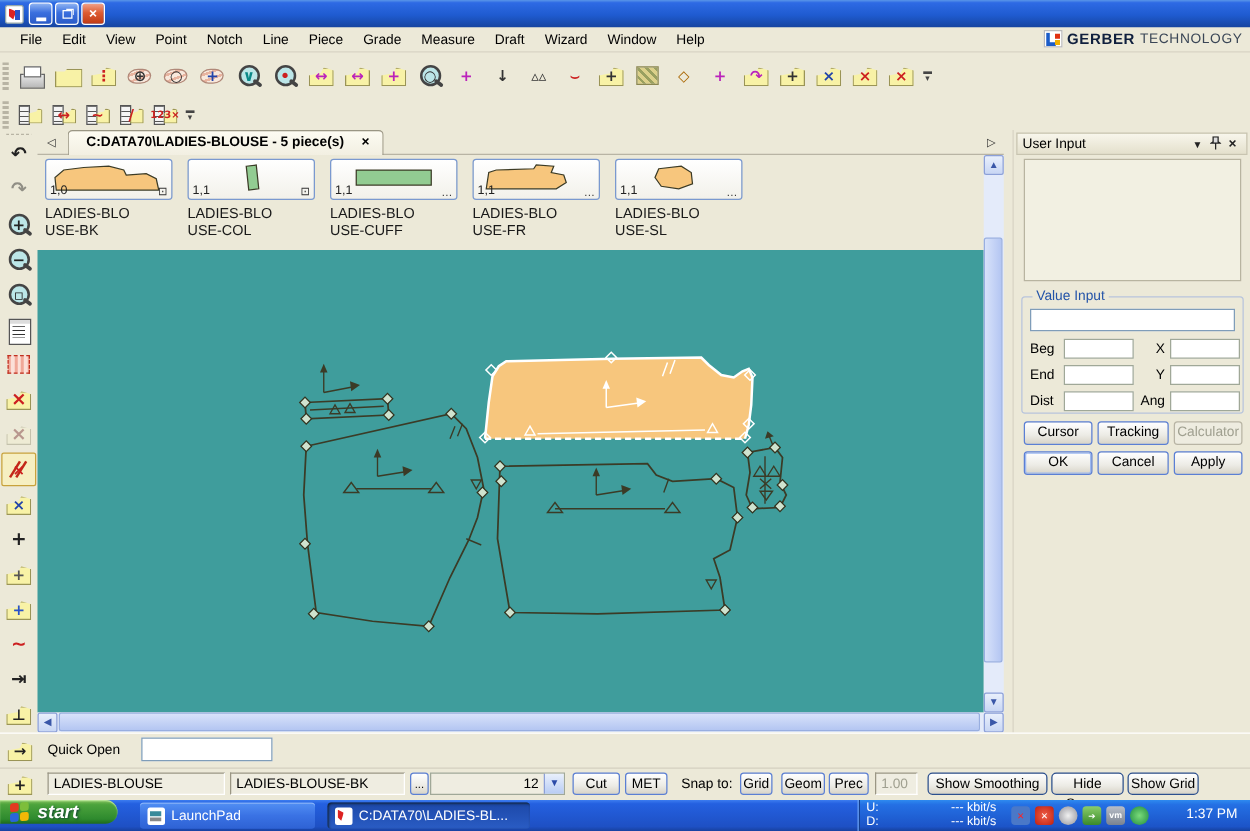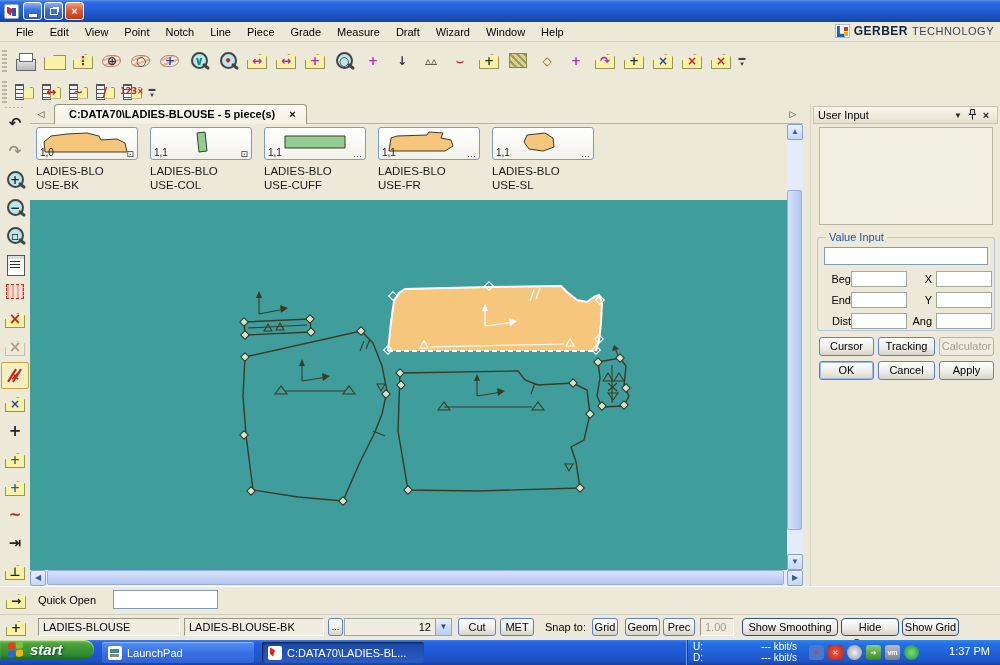--- a/index.html
+++ b/index.html
@@ -150,21 +150,21 @@
   .dock-title .t { flex:1; }
   .dock-title .ic { width:14px; text-align:center; color:#222; font-size:8px; }
   .prompt-box { position:absolute; left:8px; top:23px; width:174px; height:98px; background:#F2F0E2;
     border:1px solid #B8B4A0; }
   .fieldset { position:absolute; left:6px; top:133px; width:178px; height:94px;
     border:1px solid #B8C4DC; border-radius:3px; }
   .fieldset .legend { position:absolute; left:8px; top:-7px; background:#ECE9D8; padding:0 3px; color:#2353A8; }
   .vi-input { position:absolute; left:6px; top:9px; width:164px; height:18px; background:#fff;
     border:1px solid #7F9DB9; }
   .frow { position:absolute; left:6px; display:flex; align-items:center; width:168px; }
-  .frow .lab { width:28px;text-align:right; }
+  .frow .lab { width:28px; }
   .frow input { width:56px; height:16px; background:#fff; border:1px solid #A0A898; }
   .frow .lab2 { width:30px; text-align:right; padding-right:4px; }
   .xpbtn { position:absolute; height:19px; background:linear-gradient(180deg,#FFFFFF,#ECEBE5 60%,#D8D4C8);
     border:1px solid #5B7FD4; border-radius:3px; font-size:11px; text-align:center; line-height:17px; }
   .xpbtn.disabled { color:#A0A090; border-color:#B8B4A4; background:#EEECE0; }
   .xpbtn.def { box-shadow:inset 0 0 0 1px #9DB9F0; }
 
   
   .bottomstrip { position:absolute; left:0; top:586px; width:1000px; height:28px; background:#ECE9D8;
     border-top:1px solid #fff; }
@@ -727,21 +727,21 @@
 <div class="taskbar">
   <div class="startbtn">
     <span class="flag">
       <i style="background:#E33B20;"></i>
         <i style="background:#7DBE3B;"></i>
       <i style="background:#2A66D9;"></i>
         <i style="background:#F2B807;"></i>
     </span>
     <span class="word">start</span>
   </div>
-  <div class="task" style="left:102px;width:152px;align-items:center;">
+  <div class="task" style="left:112px;width:140px;align-items:center;">
     <span class="ticn lp"></span>
     <span>LaunchPad</span>
   </div>
   <div class="task active" style="left:262px;width:162px;">
     <span class="ticn"></span>
     <span>C:DATA70\LADIES-BL...</span>
   </div>
   <div class="tray">
     <div class="updown">
       <div class="r">

